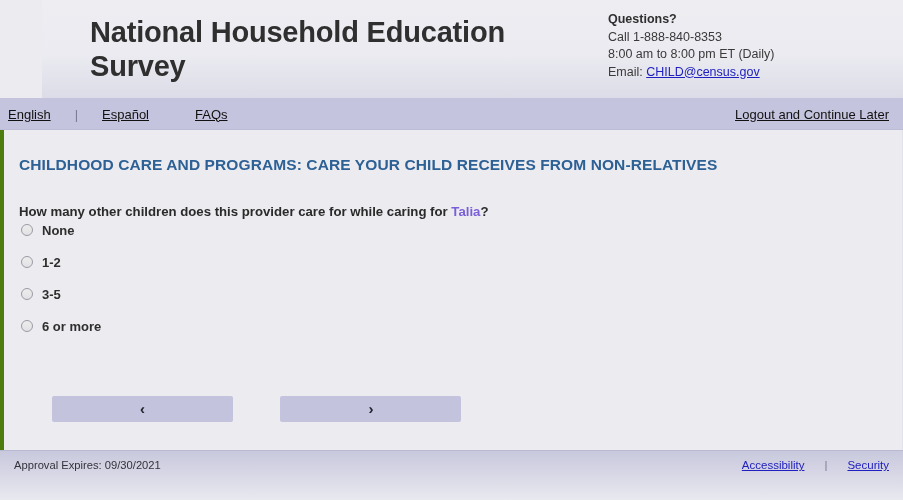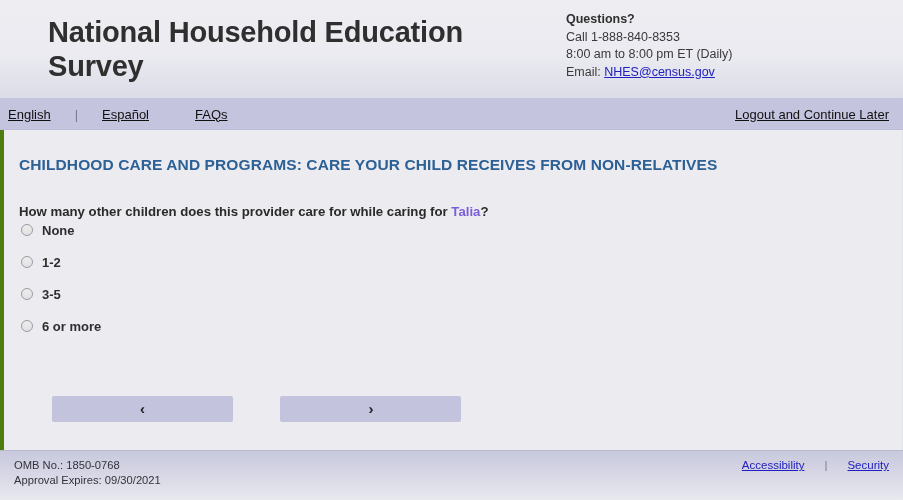--- a/index.html
+++ b/index.html
@@ -14,20 +14,21 @@
     color: #222;
     -webkit-font-smoothing: antialiased;
   }
 
   
   .site-header {
     position: relative;
     height: 98px;
     background: linear-gradient(to bottom, #ededf2 0%, #ebebf1 55%, #dcdce8 100%);
     display: block;
+    margin-left: 42px;
   }
   .header-title {
     position: absolute;
     left: 48px;
     top: 15px;
     width: 500px;
     font-size: 29px;
     line-height: 34px;
     font-weight: bold;
     color: #2f2f2f;
@@ -211,21 +212,21 @@
 <body>
 
 <div class="site-header">
   <div class="header-title">National Household Education Survey</div>
   <div class="header-contact">
     <div class="q-label">Questions?</div>
     <div>Call 1-888-840-8353</div>
     <div>8:00 am to 8:00 pm ET (Daily)</div>
     <div>
       <span>Email:</span>
-      <a href="#">NHES@census.gov</a>
+      <a href="#">CHILD@census.gov</a>
     </div>
   </div>
 </div>
 
 <div class="nav-bar">
   <div class="nav-left">
     <a href="#">English</a>
     <span class="nav-sep">|</span>
     <a href="#">Español</a>
     <span class="nav-gap"></span>
@@ -267,21 +268,20 @@
       <span class="chev">‹</span>
     </button>
     <button class="btn">
       <span class="chev">›</span>
     </button>
   </div>
 </div>
 
 <div class="site-footer">
   <div class="footer-left">
-    <div>OMB No.: 1850-0768</div>
     <div>Approval Expires: 09/30/2021</div>
   </div>
   <div class="footer-right">
     <a href="#">Accessibility</a>
     <span class="footer-sep">|</span>
     <a href="#">Security</a>
   </div>
 </div>
 
 </body></html>

